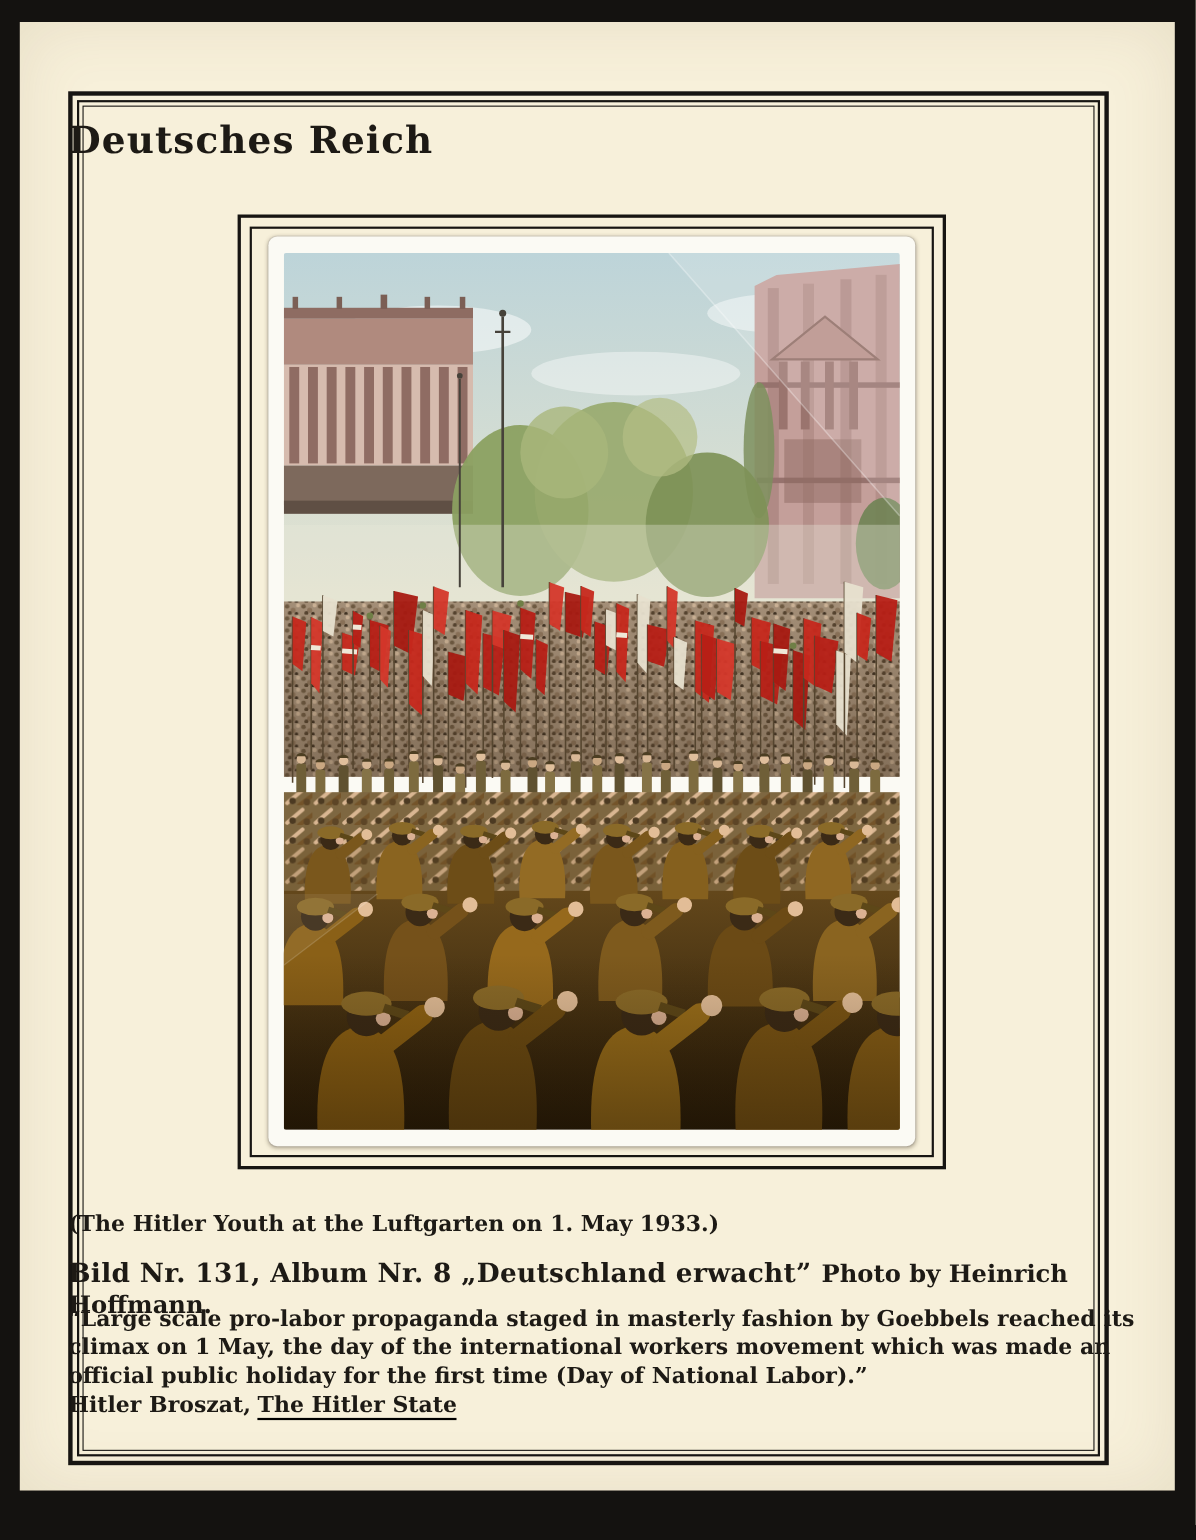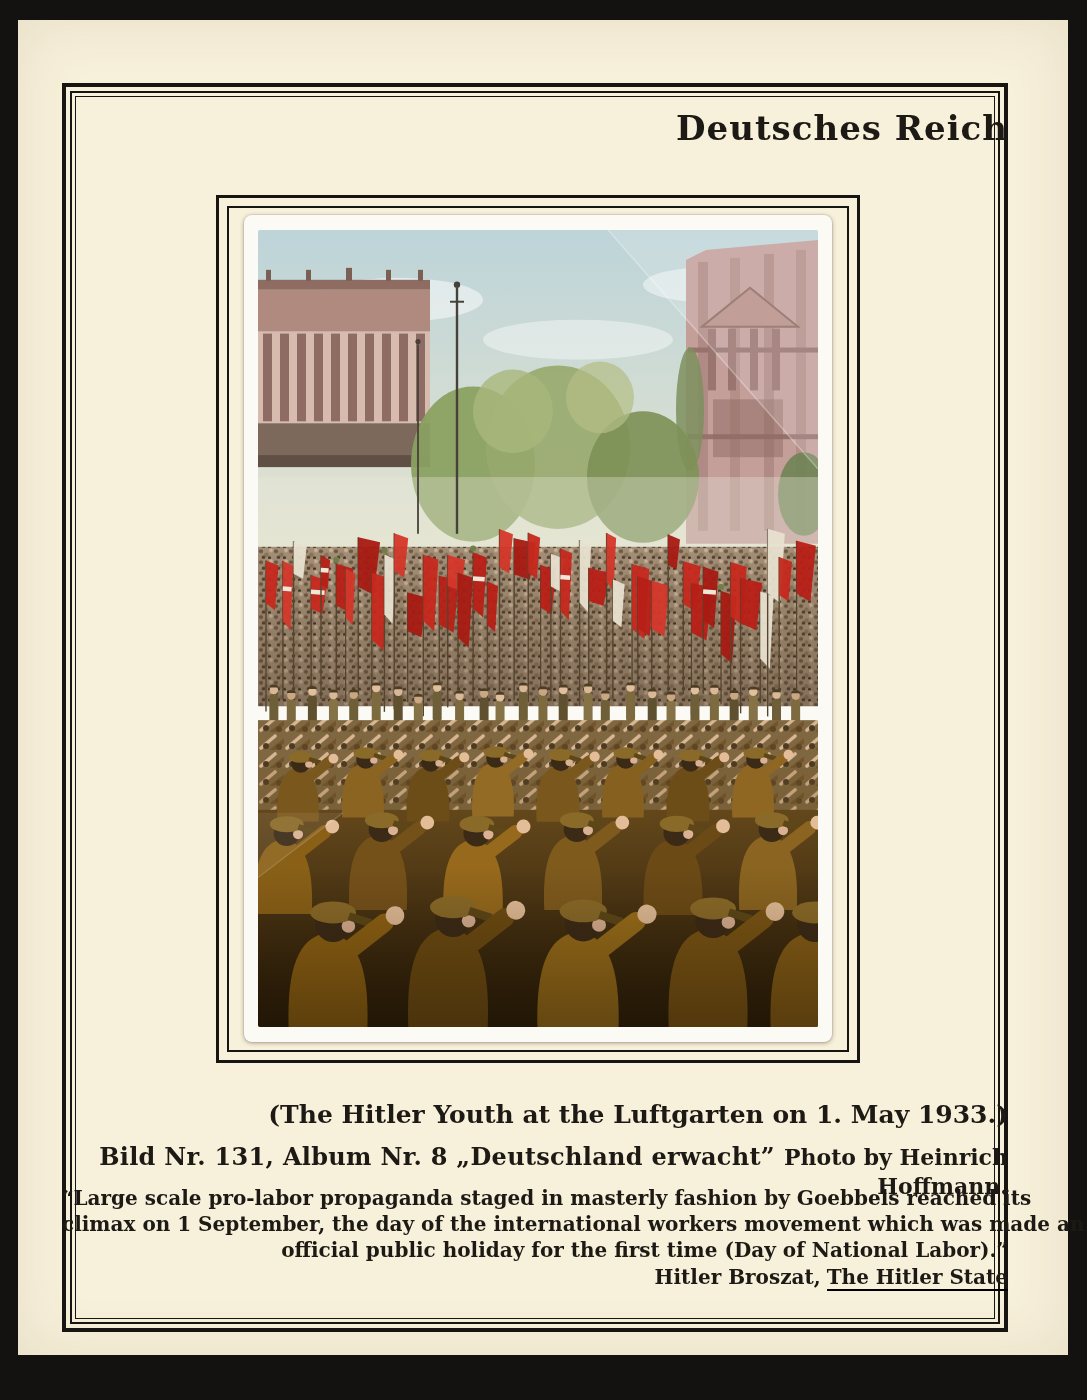--- a/index.html
+++ b/index.html
@@ -10,39 +10,39 @@
   .page { position:absolute; left:18px; top:20px; width:1050px; height:1335px;
           background:#f7f0da;
           box-shadow:inset 0 0 60px rgba(120,100,60,.12); }
 
   
   .frame { position:absolute; left:44px; top:63px; width:946px; height:1249px;
            border:4px solid #171512; padding:4px; }
   .frame-m { width:100%; height:100%; border:2px solid #171512; padding:3px; }
   .frame-i { width:100%; height:100%; border:1px solid #171512; }
 
-  .centered { position:absolute; left:44px; width:946px; text-align:right; }
+  .centered { position:absolute; left:44px; width:946px; text-align:left; }
 
   .title { top:88px; font-size:34px; font-weight:bold; letter-spacing:1px;
            font-style:normal; }
   .subtitle { top:130px; font-size:27px; font-weight:bold; letter-spacing:.4px; }
 
   
   .photo-frame { position:absolute; left:198px; top:175px; width:644px; height:868px;
                  border:3px solid #171512; padding:8px; }
   .photo-frame-i { width:100%; height:100%; border:2px solid #171512;
                    display:flex; align-items:flex-start; justify-content:center; }
   .photo-card { margin-top:7px; width:588px; height:827px; background:#fbfaf4;
                 border-radius:8px; padding:15px 14px;
                 box-shadow:0 1px 4px rgba(70,60,40,.45), 0 0 0 1px #e7e1d2;
                 position:relative; }
   .photo-card svg { display:block; border-radius:2px; }
 
   .caption-de { top:1050px; font-size:24px; font-weight:bold; letter-spacing:.4px; }
-  .caption-en { top:1080px; font-size:25px; font-weight:bold; }
+  .caption-en { top:1080px; font-size:20px; font-weight:bold; }
 
   .bild-line  { top:1122px; font-size:24px; font-weight:bold; letter-spacing:.3px; }
   .bild-line .credit { font-size:22px; letter-spacing:0; margin-left:9px; }
 
   .quote { top:1165px; font-size:20px; font-weight:bold; line-height:26px; }
   .quote div { white-space:nowrap; }
   .quote .attr { margin-top:1px; }
   .quote .src { border-bottom:2px solid #000000; margin-left:6px; padding-bottom:0px; }
 </style>
 </head>
@@ -397,20 +397,20 @@
   </div>
 
   <div class="centered caption-en">(The Hitler Youth at the Luftgarten on 1. May 1933.)</div>
 
   <div class="centered bild-line">
     <span>Bild Nr. 131, Album Nr. 8 „Deutschland erwacht”</span><span class="credit">Photo by Heinrich Hoffmann.</span>
   </div>
 
   <div class="centered quote">
     <div>“Large scale pro-labor propaganda staged in masterly fashion by Goebbels reached its</div>
-    <div>climax on 1 September, the day of the international workers movement which was made an</div>
+    <div>climax on 1 May, the day of the international workers movement which was made an</div>
     <div>official public holiday for the first time (Day of National Labor).”</div>
     <div class="attr">
       <span>Hitler Broszat,</span><span class="src">The Hitler State</span>
     </div>
   </div>
 
 </div>
 
 </body></html>

